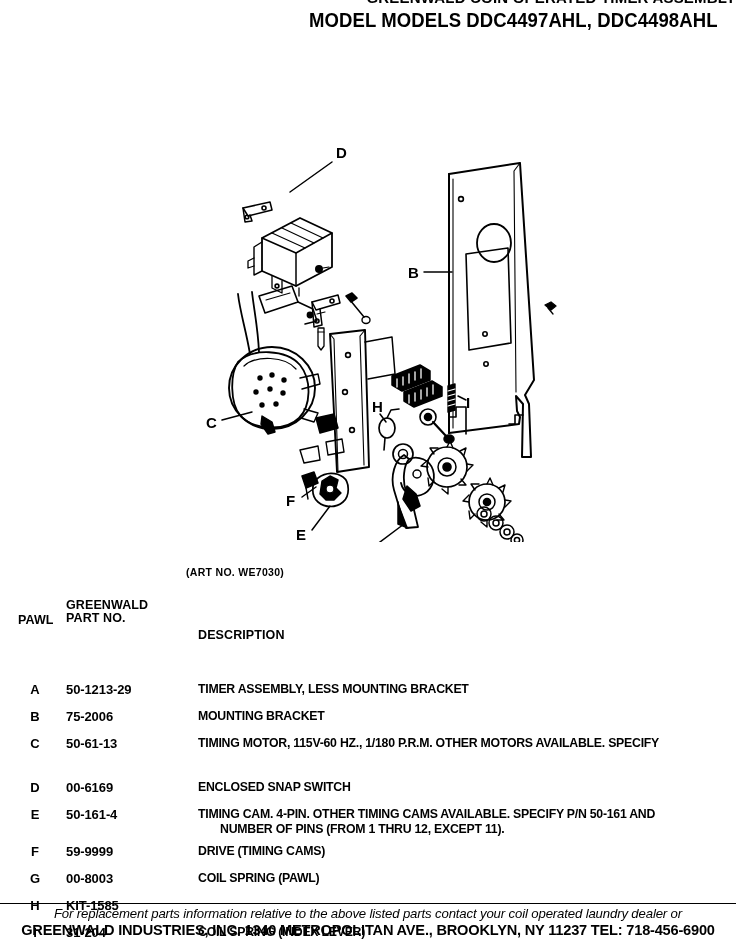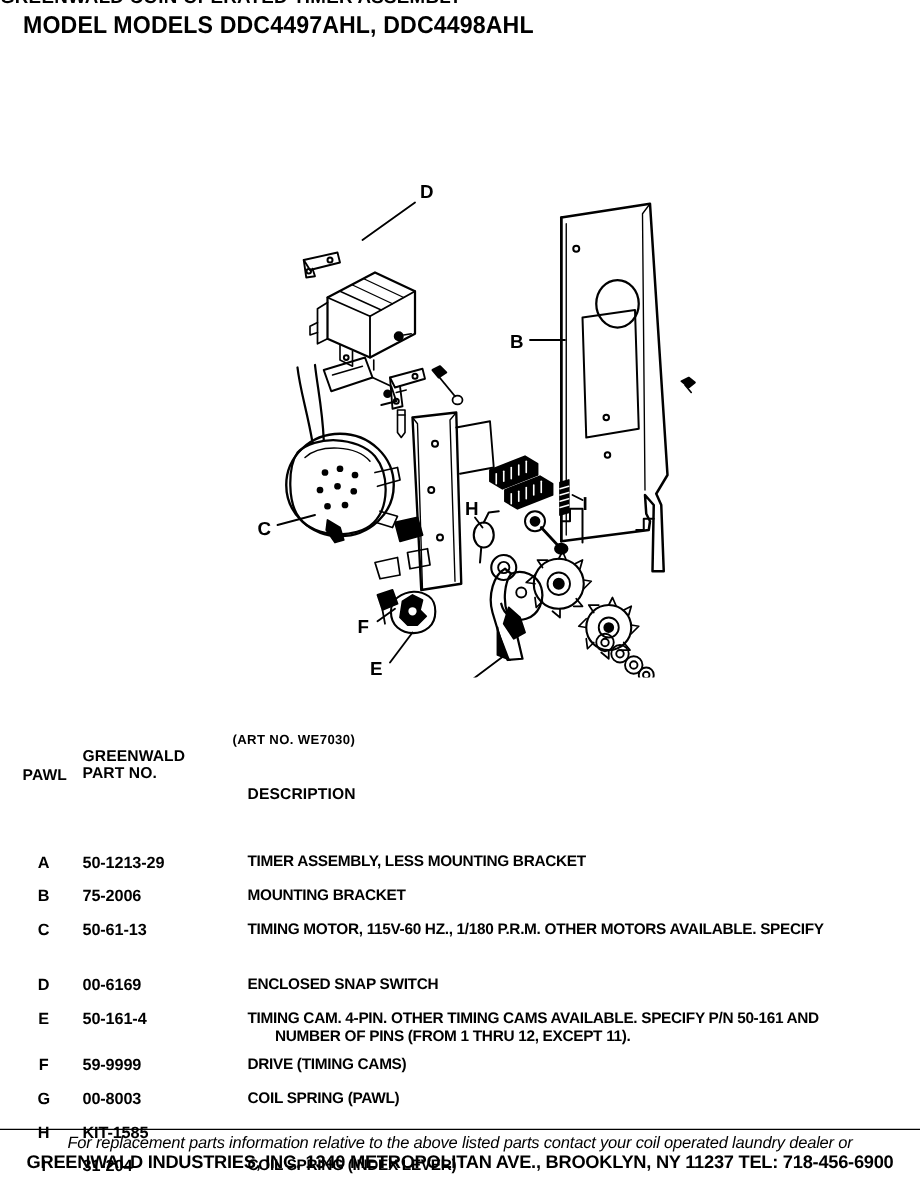--- a/index.html
+++ b/index.html
@@ -8,21 +8,21 @@
     width:736px;height:951px;
     background:#ffffff;
     font-family:"Liberation Sans", sans-serif;
     color:#000000;
     position:relative;
     overflow:hidden;
     -webkit-font-smoothing:none;
   }
 
   
-  #header{position:absolute;left:0;top:0;width:736px;text-align:left;}
+  #header{position:absolute;left:0;top:0;width:736px;text-align:right;}
   #cutoff-line{
     height:6px;overflow:hidden;position:relative;
     font-family:"Liberation Sans", sans-serif;
     font-weight:bold;font-size:15px;letter-spacing:.2px;
   }
   #cutoff-line span{display:block;position:relative;top:-11px;white-space:nowrap;}
   #doc-title{
     font-weight:bold;
     font-size:19.5px;
     letter-spacing:0.1px;
@@ -33,21 +33,21 @@
 
   
   #diagram{position:absolute;left:0;top:62px;width:736px;height:480px;}
   #diagram svg{display:block;}
   .lbl{
     font-family:"Liberation Sans", sans-serif;
     font-weight:bold;font-size:15px;
   }
   #art-no{
     position:absolute;left:186px;top:504px;
-    font-weight:bold;font-size:10.5px;letter-spacing:.3px;margin-top:20px;
+    font-weight:bold;font-size:10.5px;letter-spacing:.3px;
   }
 
   
   #parts-table{position:absolute;left:0;top:596px;width:736px;}
   .thead{position:relative;height:36px;}
   .th{
     position:absolute;font-weight:bold;font-size:12.5px;
     letter-spacing:.1px;line-height:13px;
   }
   .th-item{left:18px;top:18px;}

